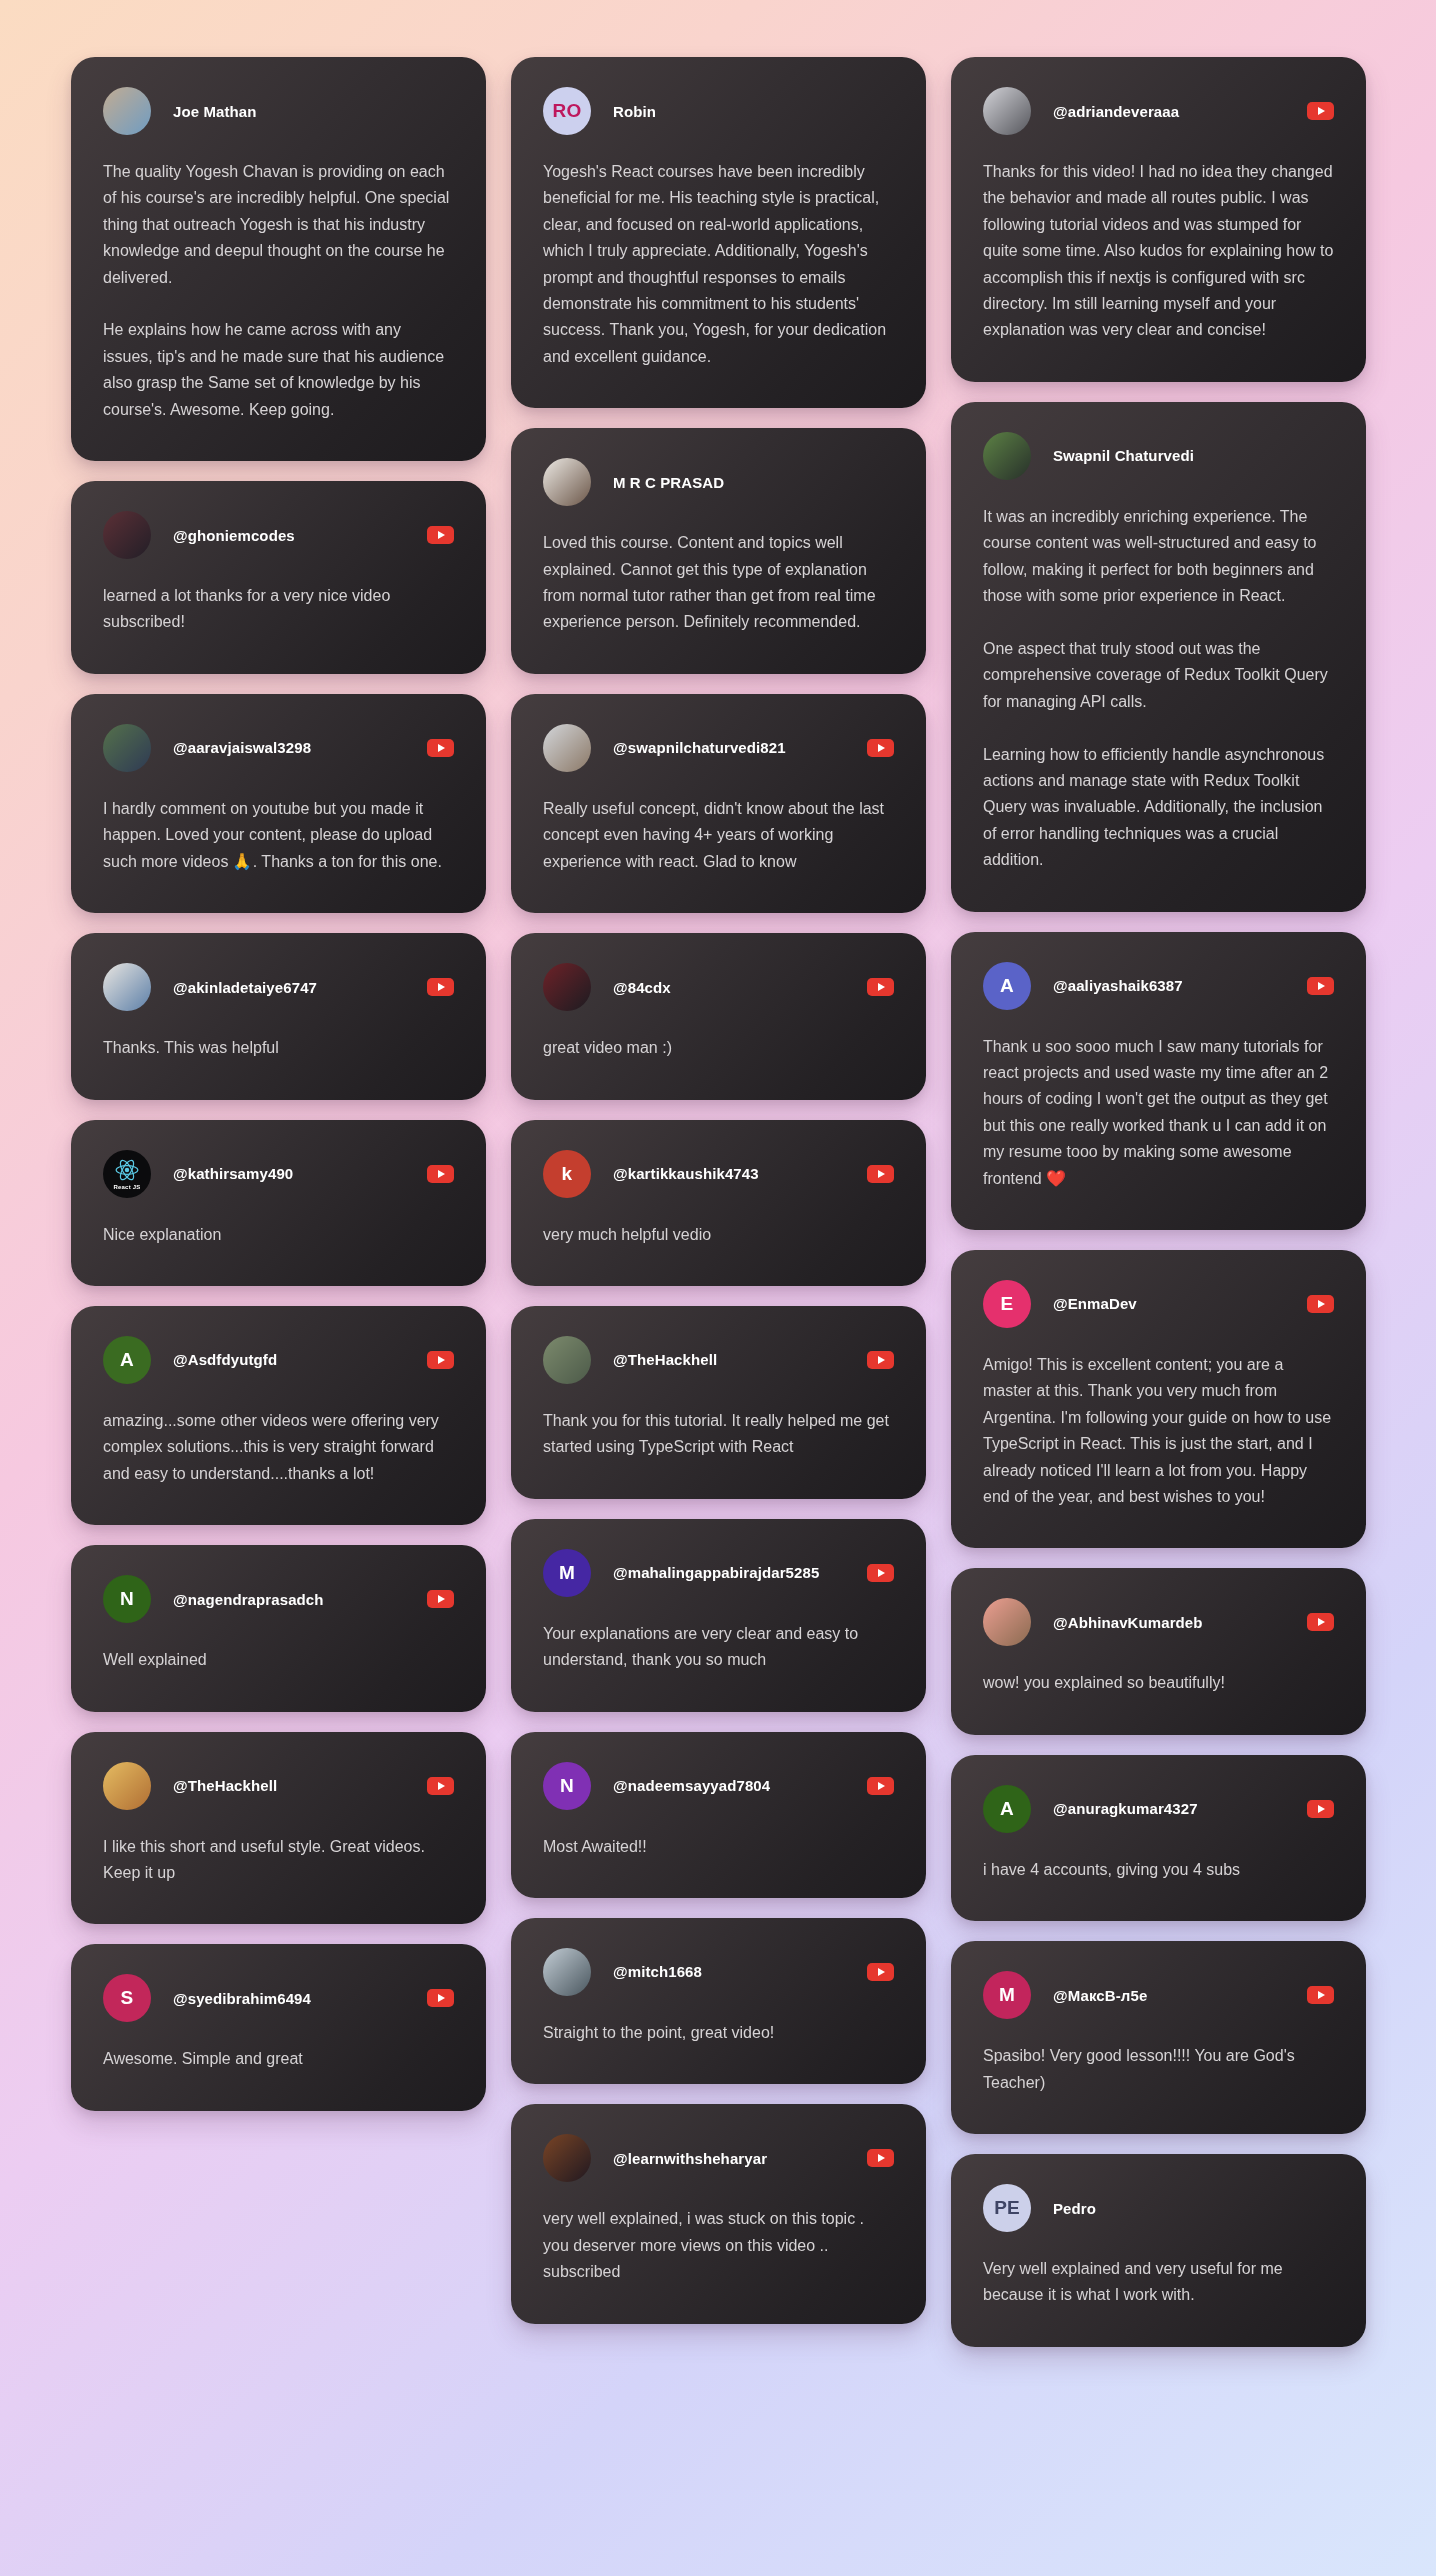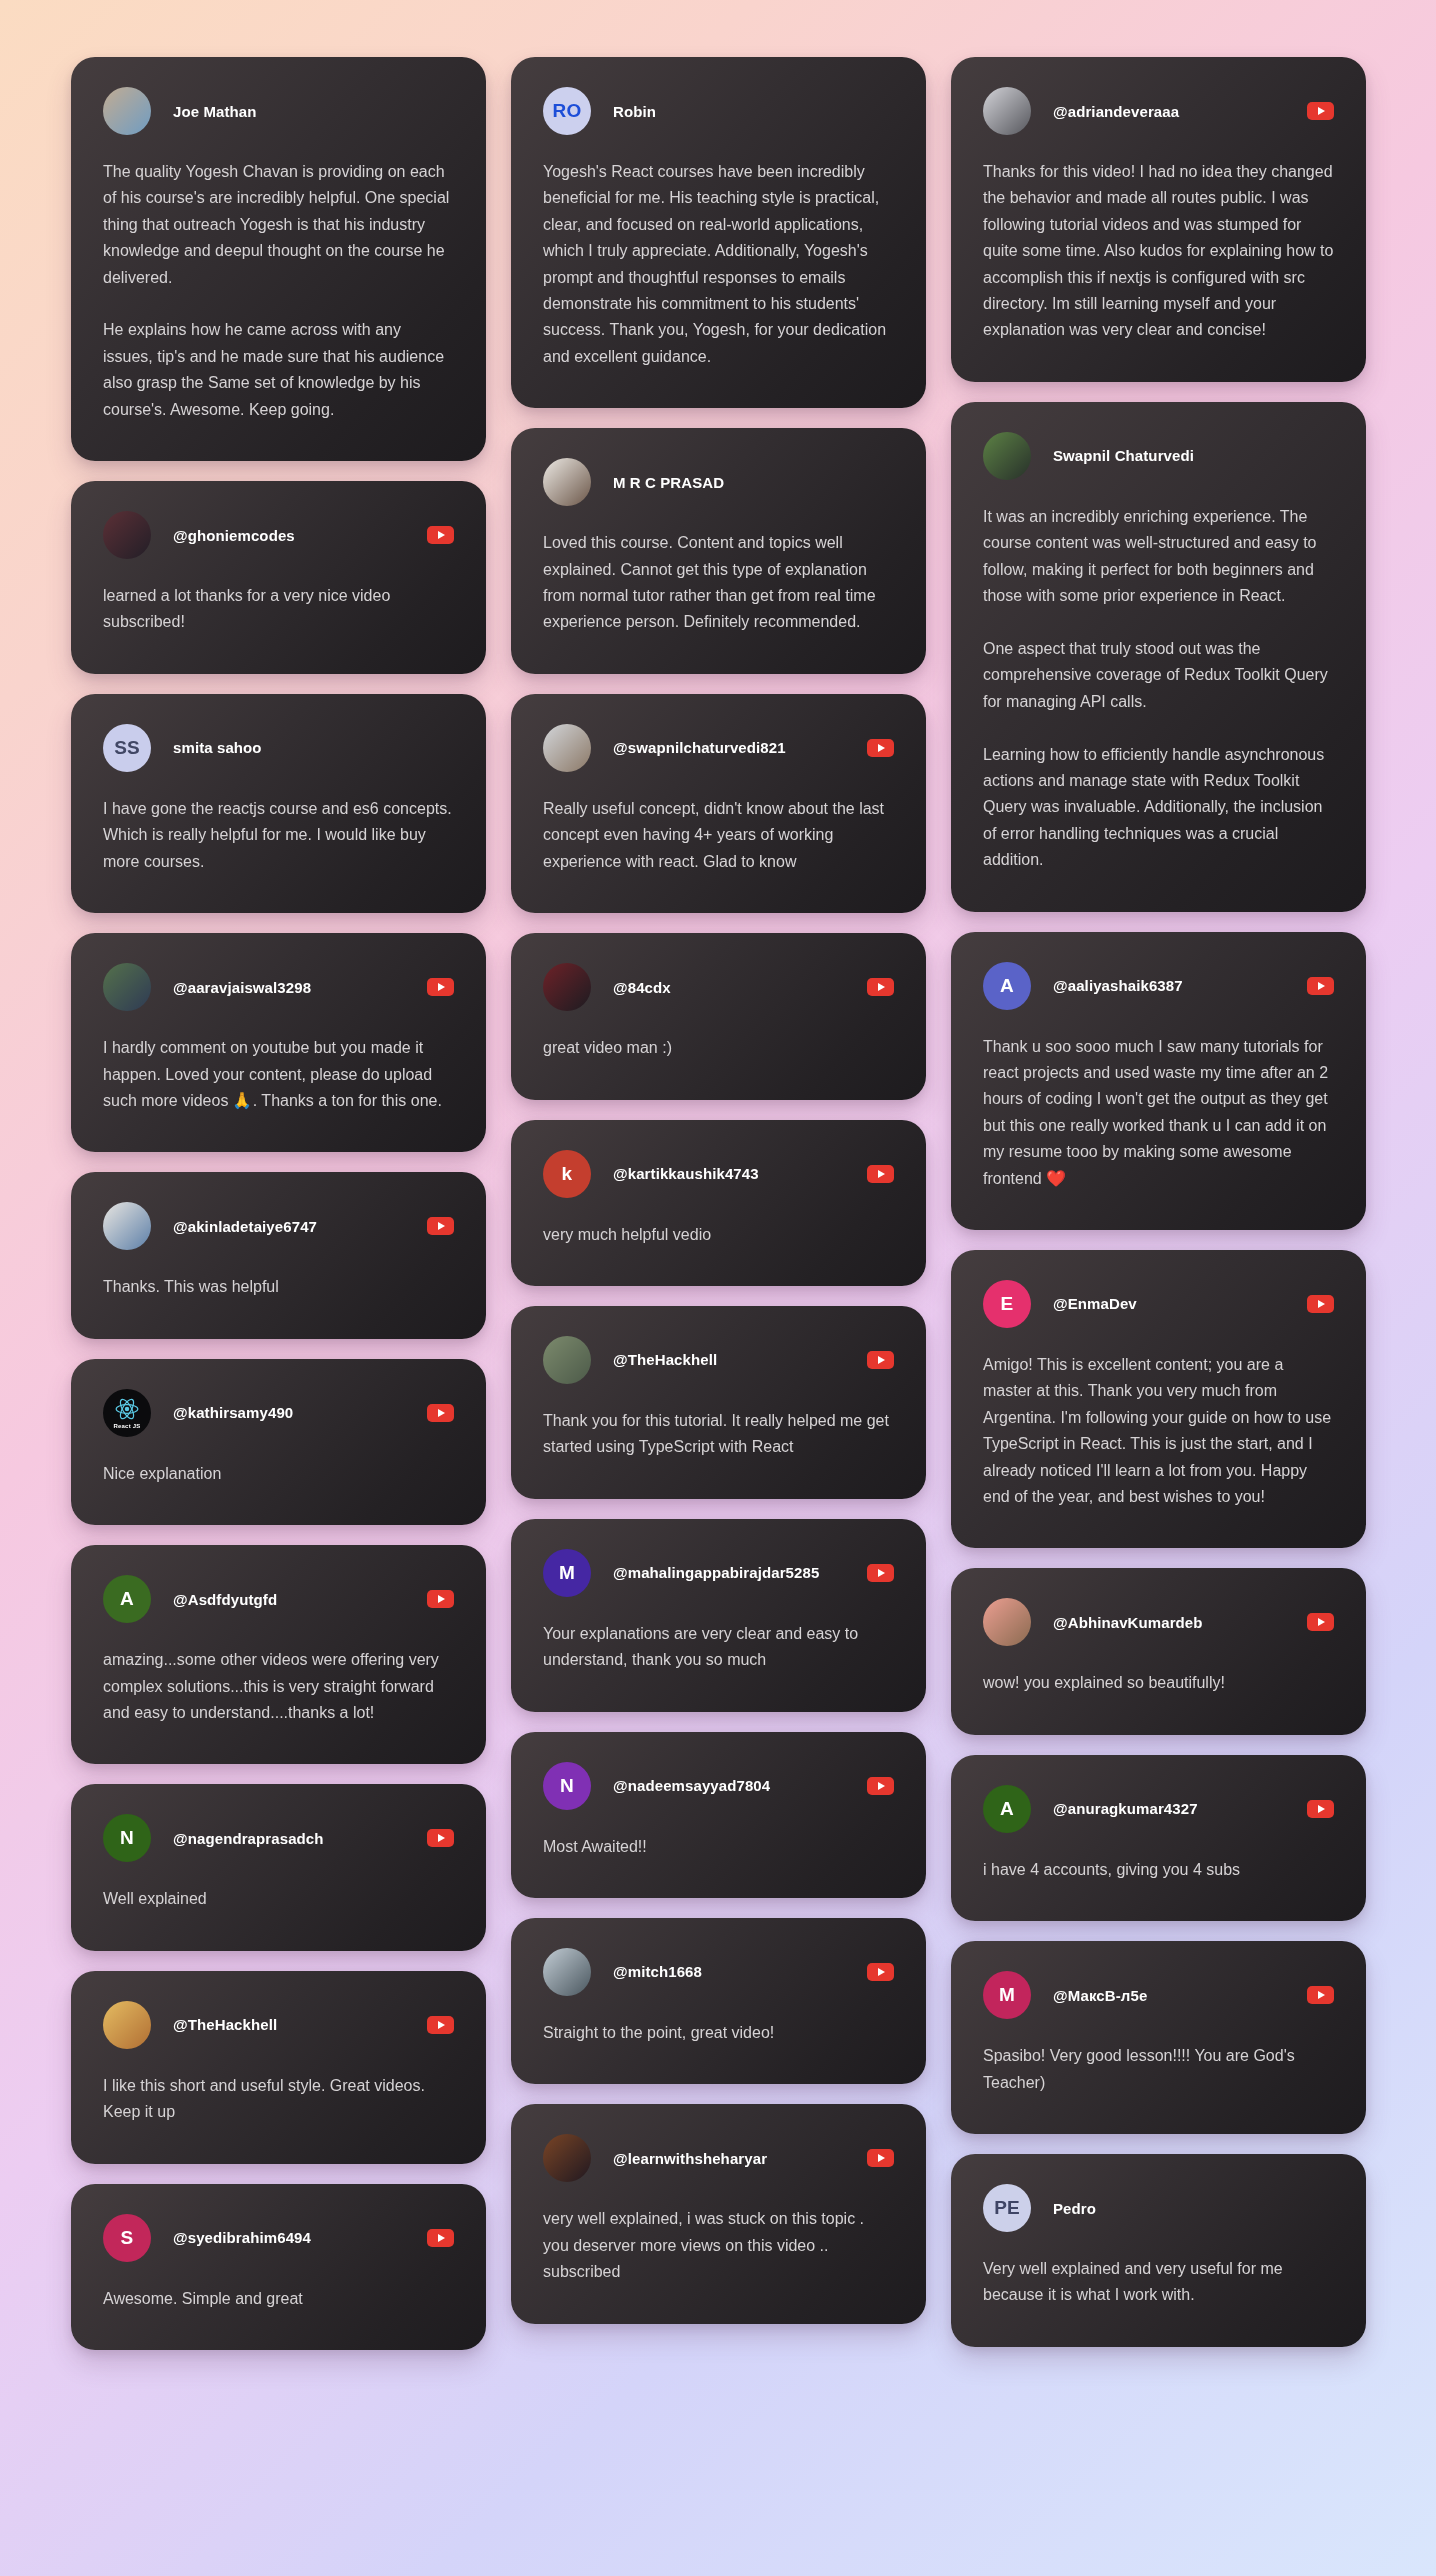--- a/index.html
+++ b/index.html
@@ -110,28 +110,20 @@
     <div class="card-head">
       <div class="avatar" style="background: linear-gradient(135deg, rgb(92, 48, 54), rgb(34, 30, 39));"></div>
       <div class="display-name">@ghoniemcodes</div>
       <div class="yt-badge">
         <span class="yt-play"></span>
       </div>
     </div>
     <div class="card-text">learned a lot thanks for a very nice video subscribed!</div>
   </div>
 
-  <div class="card">
-    <div class="card-head">
-      <div class="avatar" style="background: rgb(201, 205, 236); color: rgb(65, 71, 101);">SS</div>
-      <div class="display-name">smita sahoo</div>
-
-    </div>
-    <div class="card-text">I have gone the reactjs course and es6 concepts. Which is really helpful for me. I would like buy more courses.</div>
-  </div>
 
   <div class="card">
     <div class="card-head">
       <div class="avatar" style="background: linear-gradient(135deg, rgb(85, 113, 75), rgb(46, 58, 84));"></div>
       <div class="display-name">@aaravjaiswal3298</div>
       <div class="yt-badge">
         <span class="yt-play"></span>
       </div>
     </div>
     <div class="card-text">I hardly comment on youtube but you made it happen. Loved your content, please do upload such more videos 🙏. Thanks a ton for this one.</div>
@@ -207,21 +199,21 @@
       <div class="yt-badge">
         <span class="yt-play"></span>
       </div>
     </div>
     <div class="card-text">Awesome. Simple and great</div>
   </div>
 </div>
   <div class="column">
   <div class="card">
     <div class="card-head">
-      <div class="avatar" style="background: rgb(204, 208, 238); color: #1d4ed8;">RO</div>
+      <div class="avatar" style="background: rgb(204, 208, 238); color: #be185d;">RO</div>
       <div class="display-name">Robin</div>
 
     </div>
     <div class="card-text">Yogesh's React courses have been incredibly beneficial for me. His teaching style is practical, clear, and focused on real-world applications, which I truly appreciate. Additionally, Yogesh's prompt and thoughtful responses to emails demonstrate his commitment to his students' success. Thank you, Yogesh, for your dedication and excellent guidance.</div>
   </div>
 
   <div class="card">
     <div class="card-head">
       <div class="avatar" style="background: linear-gradient(135deg, rgb(236, 233, 228), rgb(107, 86, 72));"></div>
       <div class="display-name">M R C PRASAD</div>

